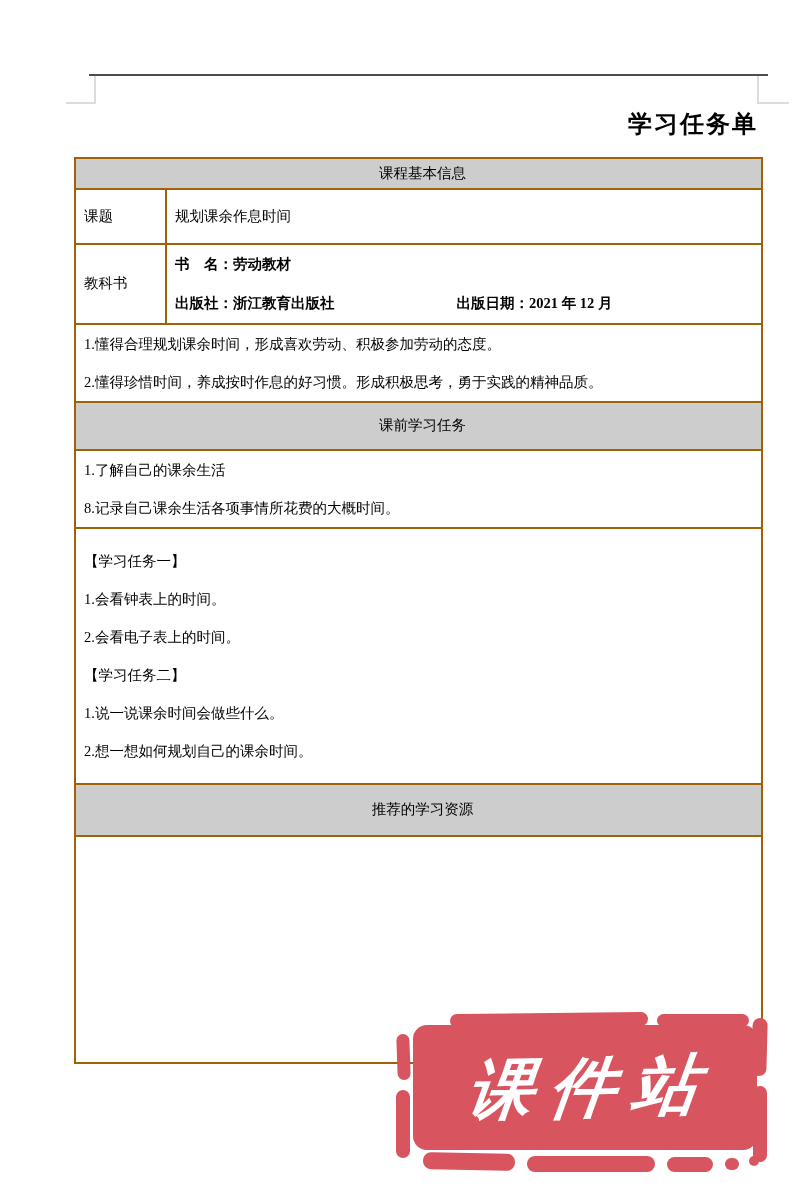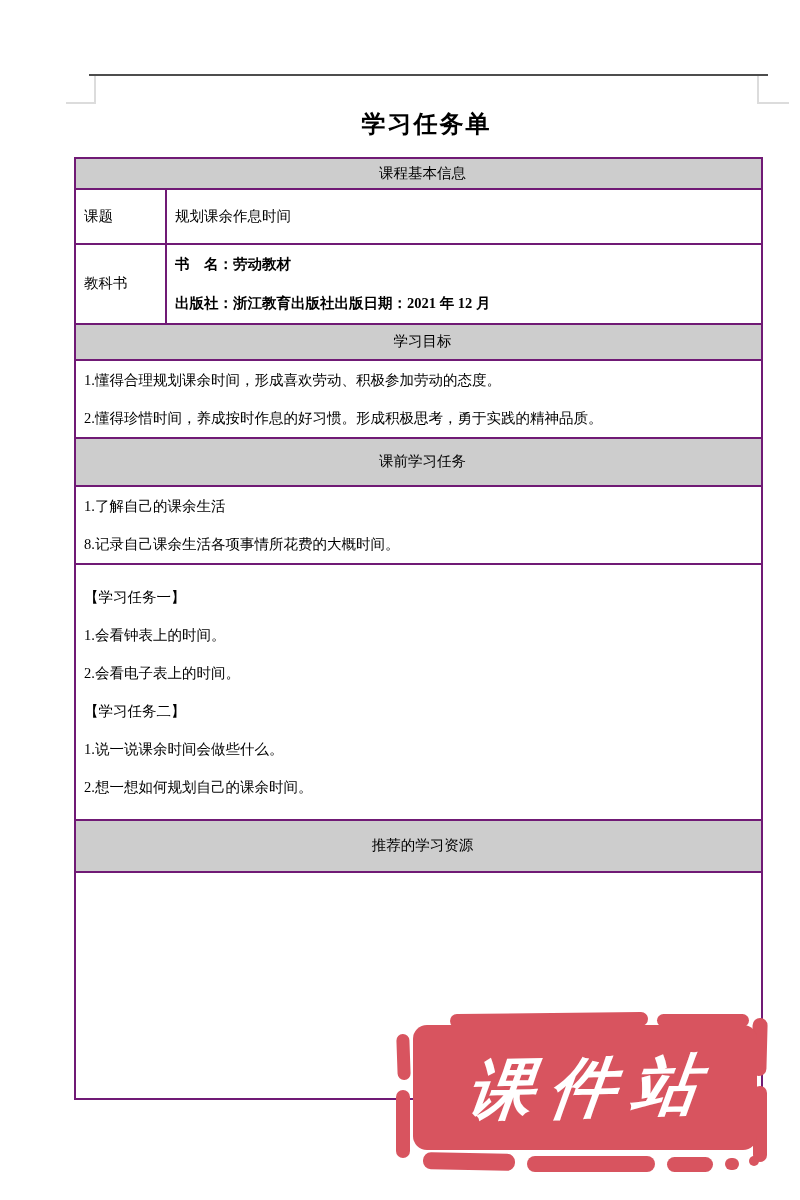--- a/index.html
+++ b/index.html
@@ -13,44 +13,44 @@
   
   .header-rule { position: absolute; left: 89px; top: 74px; width: 679px; height: 2px; background: #4d4d4d; }
   .cropmark { position: absolute; background: #dcdcdc; }
   .cm-left-v  { left: 94px;  top: 76px;  width: 2px;  height: 28px; }
   .cm-left-h  { left: 66px;  top: 102px; width: 30px; height: 2px; }
   .cm-right-v { left: 757px; top: 76px;  width: 2px;  height: 28px; }
   .cm-right-h { left: 757px; top: 102px; width: 32px; height: 2px; }
 
   .doc-title {
     position: absolute; left: 95px; top: 108px; width: 663px;
-    text-align: center; font-size: 24px; font-weight: bold; letter-spacing: 2px;
+    text-align: right; font-size: 24px; font-weight: bold; letter-spacing: 2px;
   }
 
   table.sheet {
     position: absolute; left: 74px; top: 157px; width: 687px;
     border-collapse: collapse; table-layout: fixed;
     font-size: 14.5px;
   }
   table.sheet td {
-    border: 2px solid #701a75;
+    border: 2px solid #a16207;
     padding: 0 0 0 8px;
     vertical-align: middle;
     line-height: 1.35;
   }
   td.band {
     background: #cdcdcd;
     text-align: center;
     padding: 0;
   }
   td.top { vertical-align: top; padding-top: 9px; }
   td.content { vertical-align: top; padding-top: 4px; }
   td.content p { line-height: 38px; white-space: nowrap; }
   td.book-cell p { line-height: 39px; white-space: nowrap; font-weight: bold; }
-  .pubdate { display: inline-block; }
+  .pubdate { display: inline-block; margin-left: 122px; }
 
   
   .stamp { position: absolute; left: 395px; top: 1010px; width: 378px; height: 165px; }
   .stamp .piece { position: absolute; background: #d8545f; border-radius: 8px; }
   .stamp-inner {
     position: absolute; left: 18px; top: 15px; width: 344px; height: 125px;
     background: #d8545f; border-radius: 14px;
     display: flex; align-items: center; justify-content: center;
   }
   .stamp-text {
@@ -100,23 +100,20 @@
     <td>课题</td>
     <td colspan="5">规划课余作息时间</td>
   </tr>
   <tr style="height:80px">
     <td class="top">教科书</td>
     <td colspan="5" class="top book-cell">
       <p>书　名：劳动教材</p>
       <p><span>出版社：浙江教育出版社</span><span class="pubdate">出版日期：2021 年 12 月</span></p>
     </td>
   </tr>
-  <tr style="height:36px">
-    <td class="band" colspan="6">学习目标</td>
-  </tr>
   <tr style="height:77px">
     <td class="content" colspan="6">
       <p>1.懂得合理规划课余时间，形成喜欢劳动、积极参加劳动的态度。</p>
       <p>2.懂得珍惜时间，养成按时作息的好习惯。形成积极思考，勇于实践的精神品质。</p>
     </td>
   </tr>
   <tr style="height:48px">
     <td class="band" colspan="6">课前学习任务</td>
   </tr>
   <tr style="height:78px">

